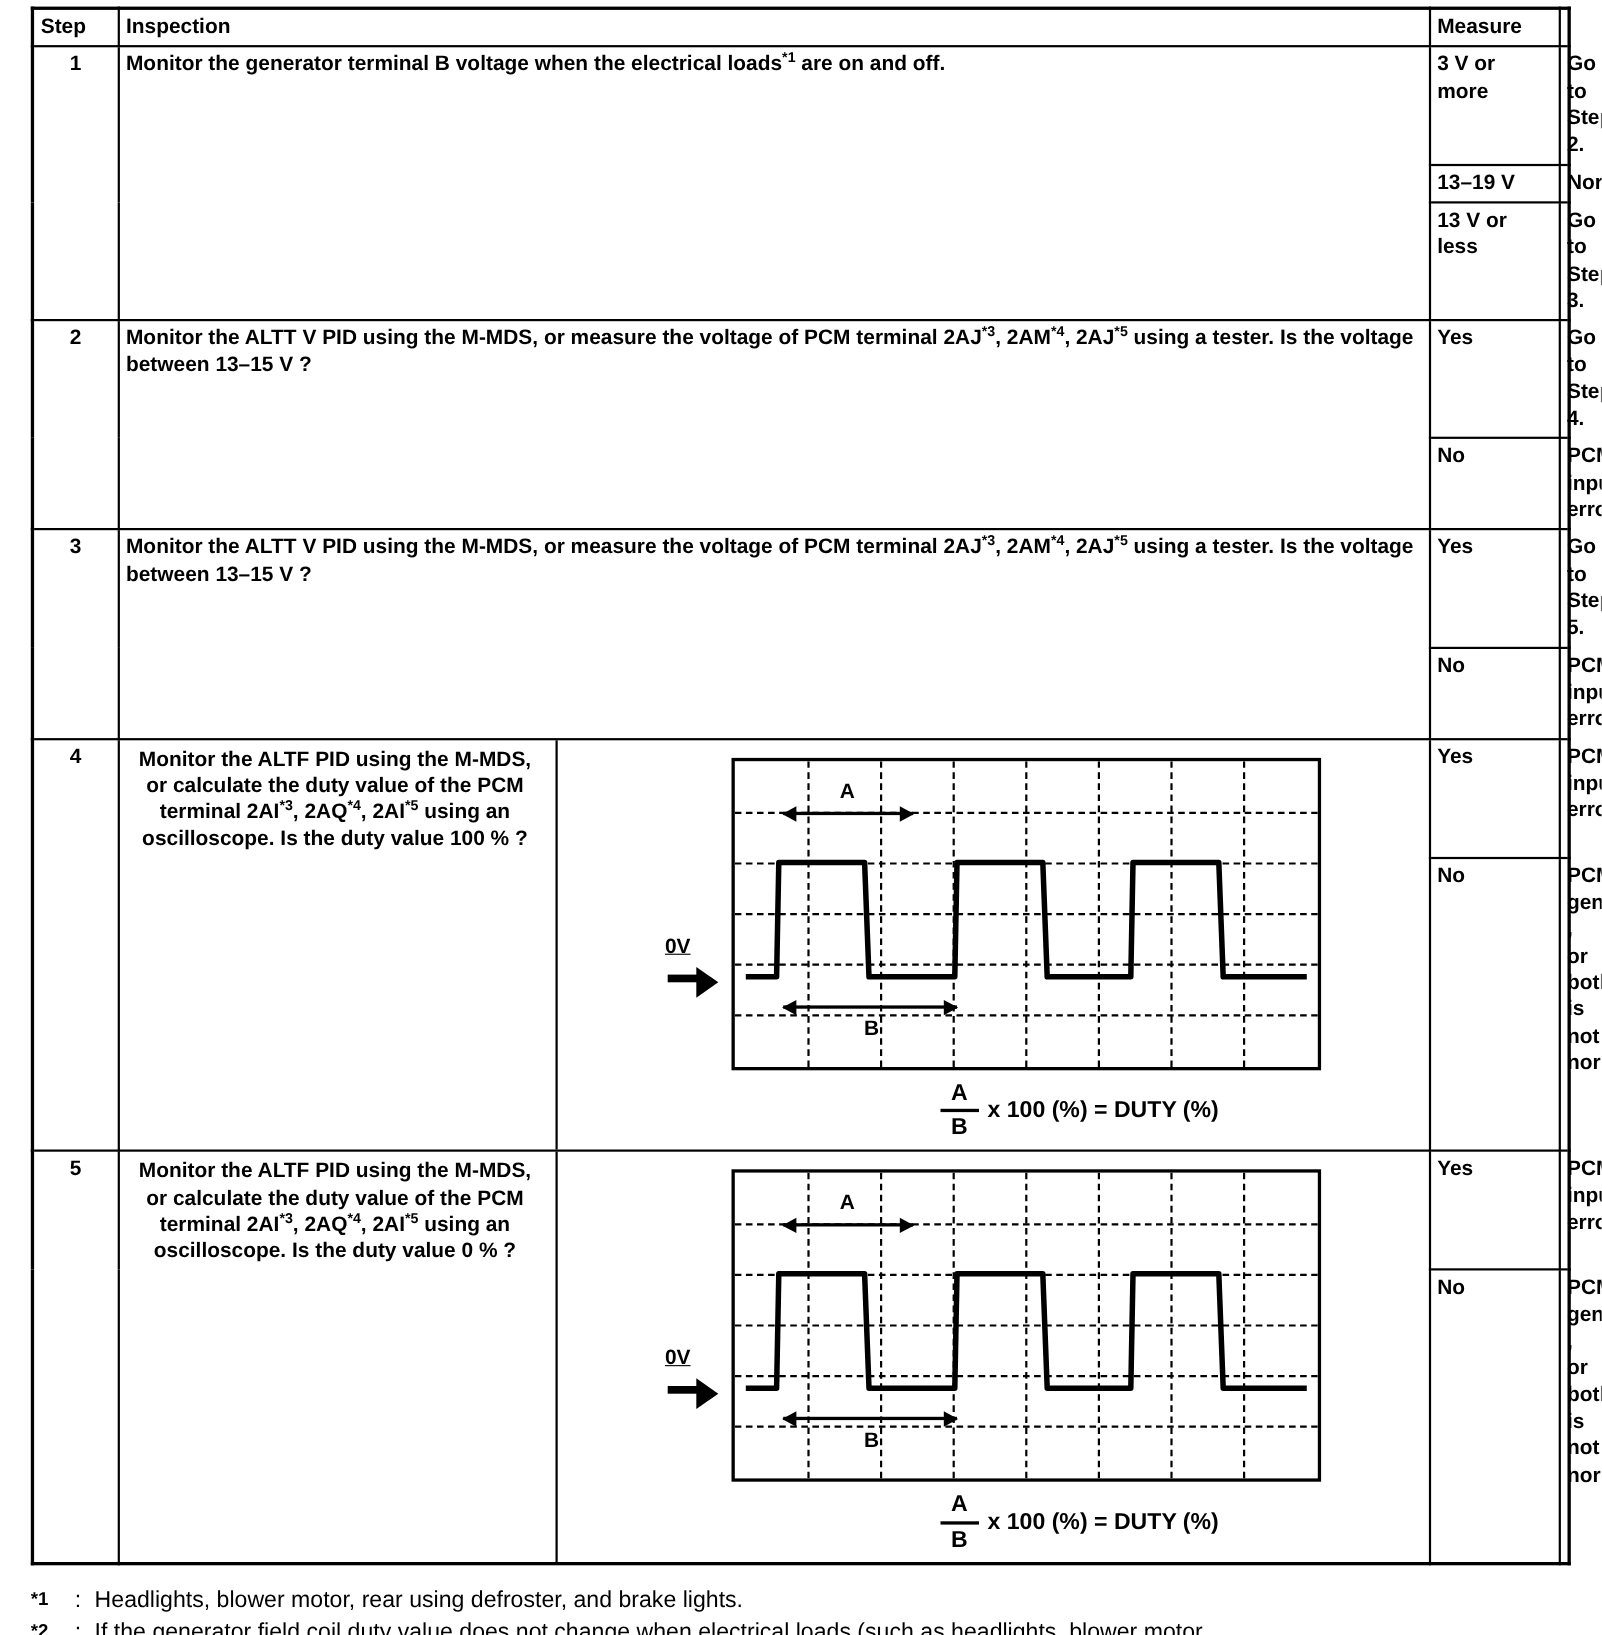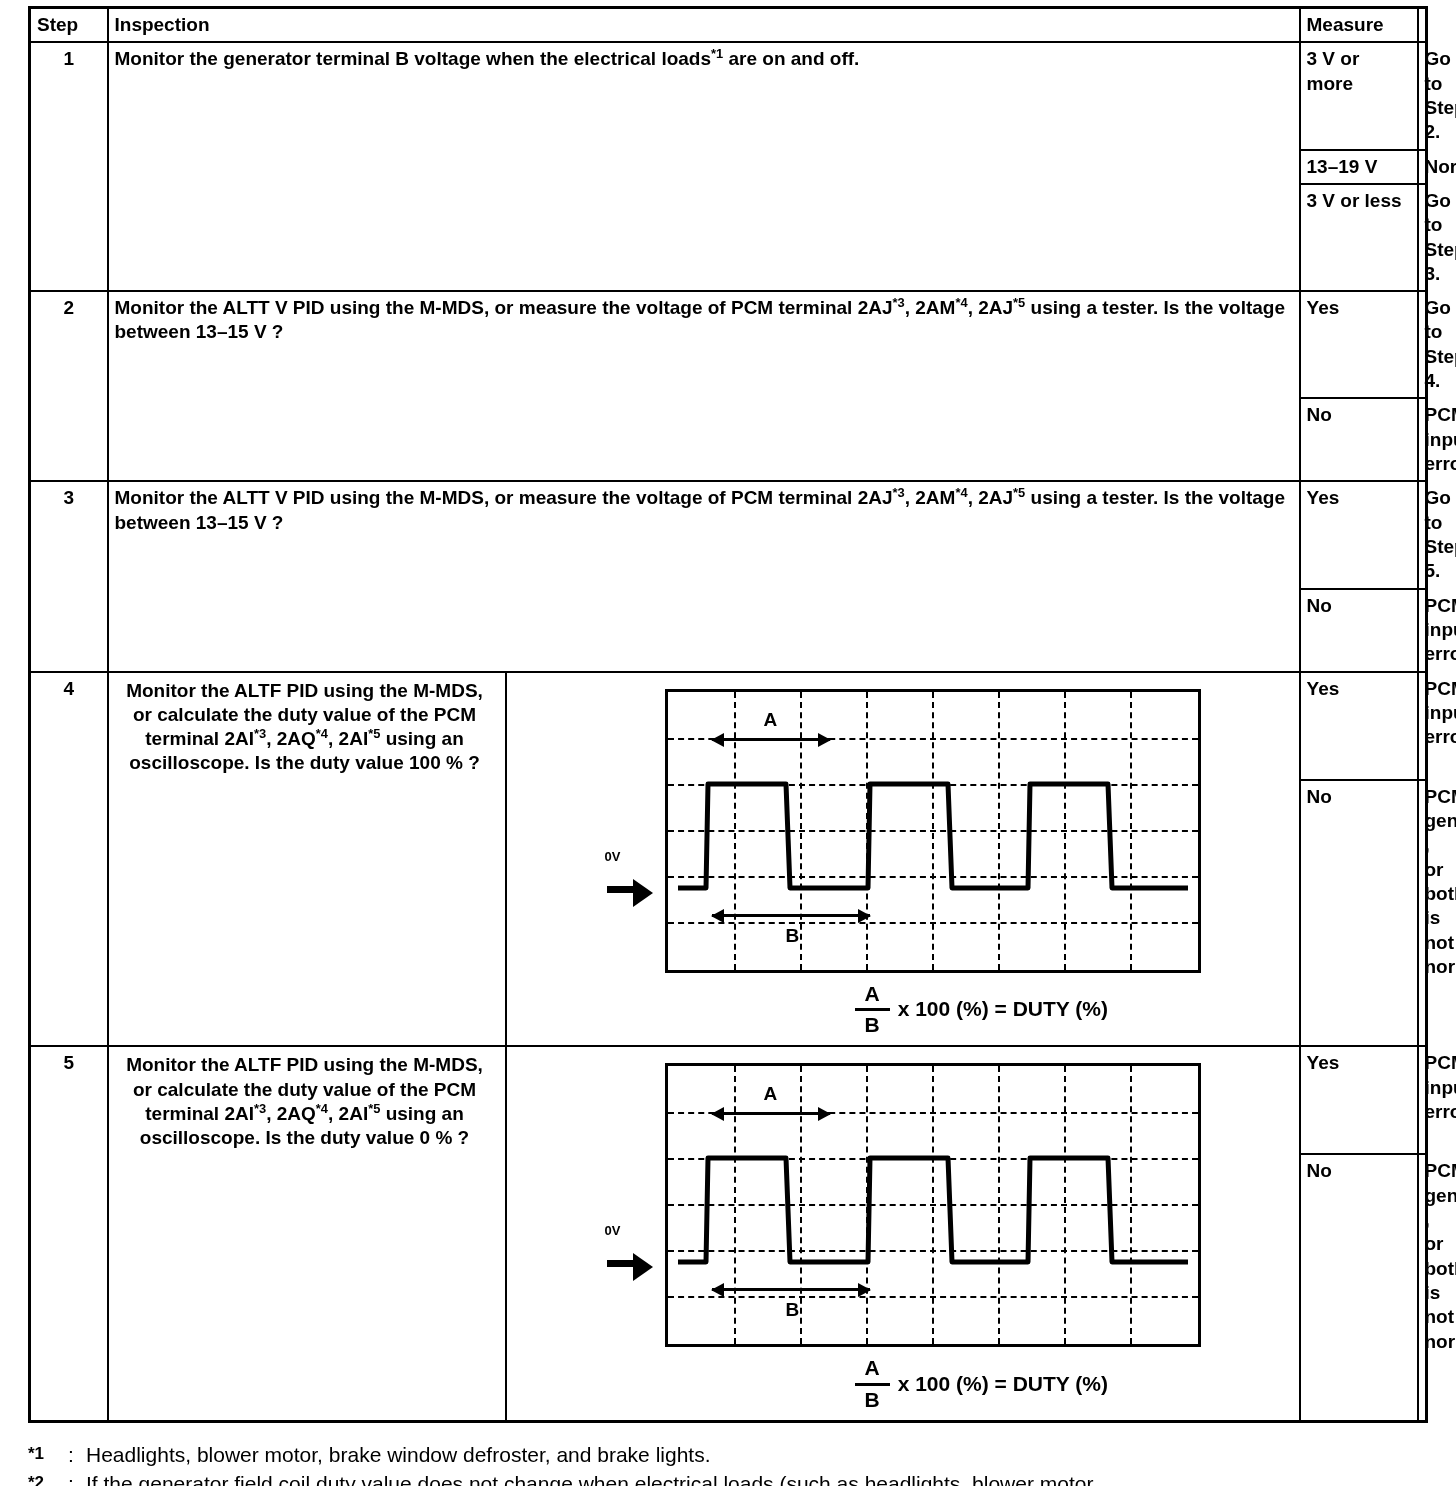--- a/index.html
+++ b/index.html
@@ -106,22 +106,23 @@
   }
   .hline {
     left: 0; right: 0;
     height: 0;
     border-top: 2px dashed #000;
   }
   .zerov {
     position: absolute;
     left: 0px;
     top: 160px;
-    font-size: 13px;
-    font-weight: bold;
+    font-size: 19px;
+    font-weight: bold;
+    text-decoration: underline;
   }
   .arrow0 {
     position: absolute;
     left: 2px;
     top: 190px;
     width: 0; height: 0;
   }
   .arrow0:before {
     content: "";
     position: absolute;
@@ -234,21 +235,21 @@
           <span>Monitor the generator terminal B voltage when the electrical loads</span><sup>*1</sup><span> are on and off.</span>
         </td>
         <td class="res-cell">3 V or more</td>
         <td class="act-cell">Go to Step 2.</td>
       </tr>
       <tr>
         <td class="res-cell">13–19 V</td>
         <td class="act-cell"><span>Normal</span></td>
       </tr>
       <tr>
-        <td class="res-cell">3 V or less</td>
+        <td class="res-cell">13 V or less</td>
         <td class="act-cell">Go to Step 3.</td>
       </tr>
 
       <tr>
         <td class="step-cell" rowspan="2">2</td>
         <td class="insp-cell" colspan="2" rowspan="2" style="height:138px">
           <span>Monitor the ALTT V PID using the M-MDS, or measure the voltage of PCM terminal 2AJ</span><sup>*3</sup><span>, 2AM</span><sup>*4</sup><span>, 2AJ</span><sup>*5</sup><span> using a tester. Is the voltage between 13–15 V ?</span>
         </td>
         <td class="res-cell">Yes</td>
         <td class="act-cell">Go to Step 4.</td>
@@ -373,21 +374,21 @@
         <td class="act-cell">PCM, generator , or both is not normal.</td>
       </tr>
 
     </tbody>
   </table>
 
   <div class="footnotes">
     <div class="fn-row">
       <div class="fn-mark">*1</div>
       <div class="fn-colon">:</div>
-      <div class="fn-text">Headlights, blower motor, brake window defroster, and brake lights.</div>
+      <div class="fn-text">Headlights, blower motor, rear using defroster, and brake lights.</div>
     </div>
     <div class="fn-row">
       <div class="fn-mark">*2</div>
       <div class="fn-colon">:</div>
       <div class="fn-text">
         <span>If the generator field coil duty value does not change when electrical loads (such as headlights, blower motor,</span>
         
       </div>
     </div>
 

